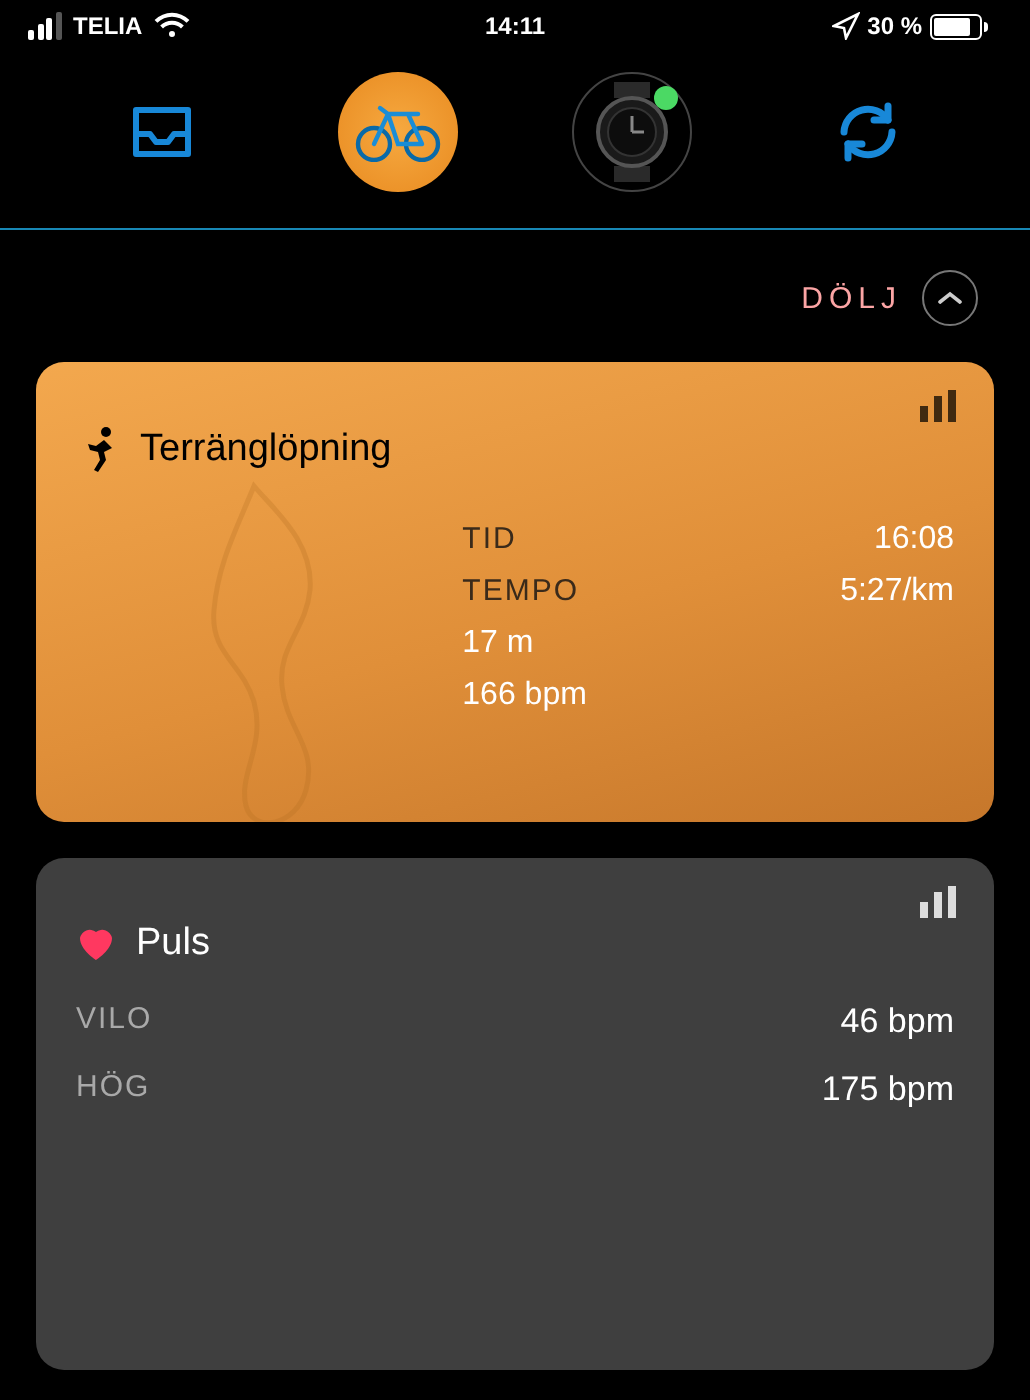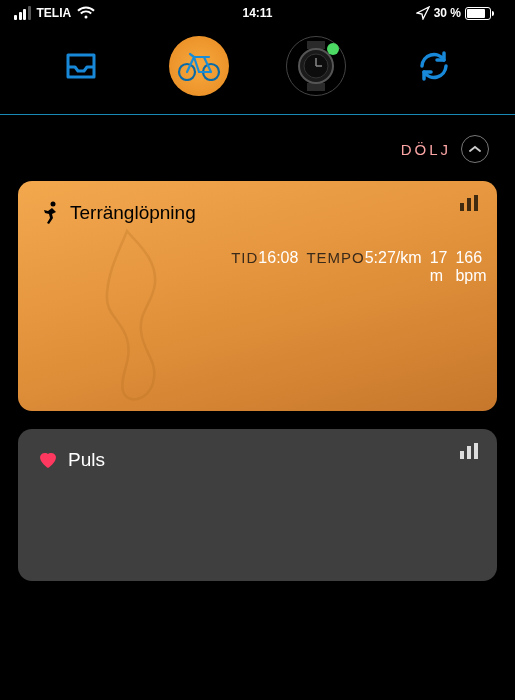--- a/index.html
+++ b/index.html
@@ -24,35 +24,35 @@
     .nav-item { width:60px; height:60px; display:flex; align-items:center; justify-content:center; border-radius:50%; position:relative;}
     .nav-item.active { background: radial-gradient(circle, #f6a940 0%, #e88a20 100%); }
     .watch-circle { border:1px solid #444; }
     .green-dot { position:absolute; top:6px; right:6px; width:12px; height:12px; background:#4bd964; border-radius:50%; }
 
     
     .hide-row { display:flex; justify-content:flex-end; align-items:center; gap:10px; padding:20px 26px 14px 26px; font-size:15px; letter-spacing:3px; color:#fca5a5;}
     .collapse-btn { width:28px; height:28px; border-radius:50%; border:1.5px solid #777; display:flex; align-items:center; justify-content:center;}
 
     
-    .card { margin: 4px 18px 18px 18px; border-radius: 14px; padding: 20px 20px 18px 20px; position:relative; }
+    .card { margin: 4px 18px 18px 18px; border-radius: 14px; padding: 32px 20px 18px 20px; position:relative; }
     .activity-card { background: linear-gradient(165deg, #f3a84e 0%, #e08f39 55%, #c6772b 100%); height:230px; overflow:hidden;}
     .activity-header { display:flex; align-items:center; gap:10px; font-size:19px; color:#000; font-weight:500;}
     .activity-body { display:flex; margin-top:24px; }
     .activity-left { flex: 0 0 44%; position:relative;}
     .map-bg { position:absolute; left:34px; top:-26px; opacity:0.28; z-index:-1;}
     .activity-left > * { position:relative; z-index:2;}
-    .stats { flex:1; display:flex; gap:8px; font-size:16px; }
+    .stats { flex:1; display:flex; flex-direction:column; gap:8px; font-size:16px; }
     .stats-row { display:flex; justify-content:space-between; }
     .stats-label { color:#3a2a1a; letter-spacing:1px; font-size:15px;}
     .stats-value { color:#fff; font-weight:500;}
     .card-chart-icon { position:absolute; top:14px; right:18px; }
 
     
-    .pulse-card { background:#3f3f3f; height:152px; margin-top: 2px;}
+    .pulse-card { background:#3f3f3f; height:256px; margin-top: 2px;}
     .pulse-header { display:flex; align-items:center; gap:10px; font-size:19px; }
     .pulse-body { display:flex; margin-top:18px; align-items:center; }
     .gauge-wrap { flex:0 0 44%; display:flex; align-items:center; justify-content:center; position:relative;}
     .gauge-center { position:absolute; font-size:32px; font-weight:400;}
     .pulse-stats { flex:1; display:flex; flex-direction:column; gap:14px; font-size:17px;}
     .pulse-row { display:flex; justify-content:space-between;}
     .pulse-label { color:#a9a9a9; letter-spacing:1px; font-size:15px;}
     .pulse-value { color:#fff; font-weight:500;}
   </style>
 </head>
@@ -174,14 +174,24 @@
     <span>Puls</span>
   </div>
   <div class="card-chart-icon">
     <svg width="20" height="16" viewBox="0 0 20 16">
         <rect x="1" y="8" width="4" height="8" fill="#ddd"></rect>
         <rect x="8" y="3" width="4" height="13" fill="#ddd"></rect>
         <rect x="15" y="0" width="4" height="16" fill="#ddd"></rect>
       </svg>
   </div>
   <div class="pulse-body">
+    <div class="pulse-stats">
+      <div class="pulse-row">
+          <span class="pulse-label">VILO</span>
+          <span class="pulse-value">46 bpm</span>
+        </div>
+      <div class="pulse-row">
+          <span class="pulse-label">HÖG</span>
+          <span class="pulse-value">175 bpm</span>
+        </div>
+    </div>
   </div>
 </div>
 
 </body></html>

